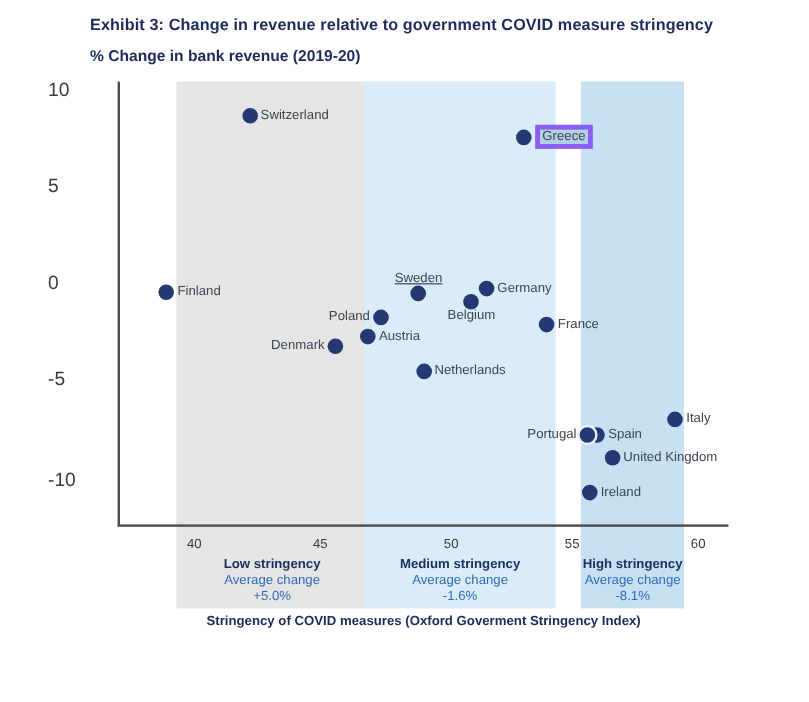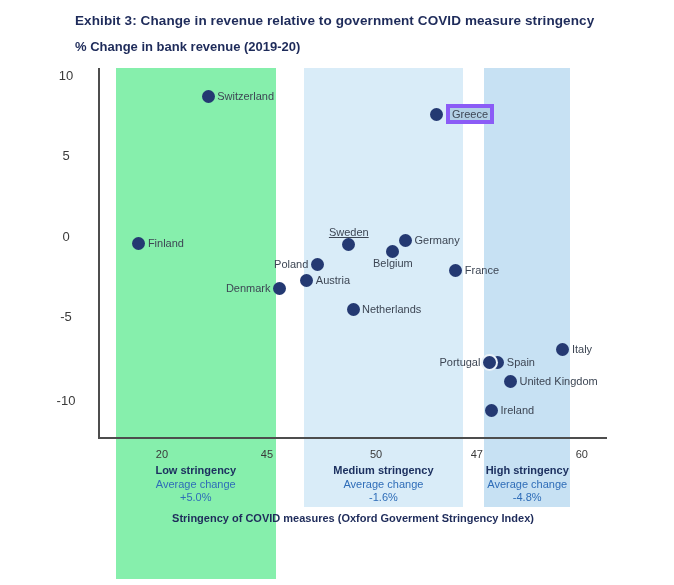--- a/index.html
+++ b/index.html
@@ -22,22 +22,22 @@
   .chart-layer{position:absolute;left:0;top:0;width:674px;height:585px;}
   .band{position:absolute;top:68px;height:439px;}
   .band-label{
     position:absolute;left:50%;top:396px;transform:translateX(-50%);
     text-align:center;white-space:nowrap;
     font-size:11px;line-height:13.5px;color:#2f6db8;
   }
   .band-name{font-weight:bold;color:#1d3160;}
   .axis{position:absolute;background:#4d4d4d;}
   .ytick{
-    position:absolute;left:40px;width:52px;text-align:center;
-    font-size:13px;color:#3a3a3a;line-height:14px;
+    position:absolute;left:40px;width:52px;text-align:left;
+    font-size:16px;color:#3a3a3a;line-height:14px;
   }
   .xtick{
     position:absolute;width:44px;text-align:center;
     font-size:11px;color:#3a3a3a;line-height:14px;top:447px;
   }
   .dot{
     position:absolute;width:13px;height:13px;border-radius:50%;
     background:#243972;
   }
   .dot.ring{box-shadow:0 0 0 2px #e9f2f9;z-index:3;}
@@ -60,52 +60,52 @@
   }
 </style>
 </head>
 <body>
 
 <div class="page">
   <div class="exhibit-title">Exhibit 3: Change in revenue relative to government COVID measure stringency</div>
   <div class="y-axis-title">% Change in bank revenue (2019-20)</div>
 
   <div class="chart-layer" id="chart-layer">
-      <div class="band" style="left: 116px; width: 159.537px; height: 511px; background: #86efac;">
+      <div class="band" style="left: 147px; width: 159.537px; height: 439px; background: #e5e5e5;">
         <div class="band-label">
           <div class="band-name">Low stringency</div>
           <div>Average change</div>
           <div>+5.0%</div>
         </div>
       </div>
       <div class="band" style="left: 303.669px; width: 159.537px; height: 439px; background: rgb(217, 236, 248);">
         <div class="band-label">
           <div class="band-name">Medium stringency</div>
           <div>Average change</div>
           <div>-1.6%</div>
         </div>
       </div>
       <div class="band" style="left: 484.198px; width: 86.0661px; height: 439px; background: rgb(199, 225, 243);">
         <div class="band-label">
           <div class="band-name">High stringency</div>
           <div>Average change</div>
-          <div>-4.8%</div>
+          <div>-8.1%</div>
         </div>
       </div>
       <div class="axis" style="left: 98px; top: 68px; width: 1.5px; height: 370px;"></div>
       <div class="axis" style="left: 98px; top: 437px; width: 509px; height: 1.5px;"></div>
       <div class="ytick" style="top: 69.0435px;">10</div>
       <div class="ytick" style="top: 149.478px;">5</div>
       <div class="ytick" style="top: 229.913px;">0</div>
       <div class="ytick" style="top: 310.348px;">-5</div>
       <div class="ytick" style="top: 394px;">-10</div>
-      <div class="xtick" style="left: 139.975px;">20</div>
+      <div class="xtick" style="left: 139.975px;">40</div>
       <div class="xtick" style="left: 244.934px;">45</div>
       <div class="xtick" style="left: 354px;">50</div>
-      <div class="xtick" style="left: 454.851px;">47</div>
+      <div class="xtick" style="left: 454.851px;">55</div>
       <div class="xtick" style="left: 559.81px;">60</div>
       <div class="dot" title="Switzerland" style="left: 201.657px; top: 90.4565px;"></div>
       <div class="pt-label" style="left: 217.157px; top: 89.4565px;"><span>Switzerland</span></div>
       <div class="dot" title="Greece" style="left: 430.467px; top: 108.152px;"></div>
       <div class="pt-label" style="left: 445.967px; top: 107.152px;"><span class="hl">Greece</span></div>
       <div class="dot" title="Finland" style="left: 132.384px; top: 236.848px;"></div>
       <div class="pt-label" style="left: 147.884px; top: 235.848px;"><span>Finland</span></div>
       <div class="dot" title="Sweden" style="left: 342.302px; top: 238.457px;"></div>
       <div class="pt-label align-center" style="left: 198.802px; width: 300px; top: 224.957px; text-decoration: underline;"><span>Sweden</span></div>
       <div class="dot" title="Germany" style="left: 398.979px; top: 233.63px;"></div>

